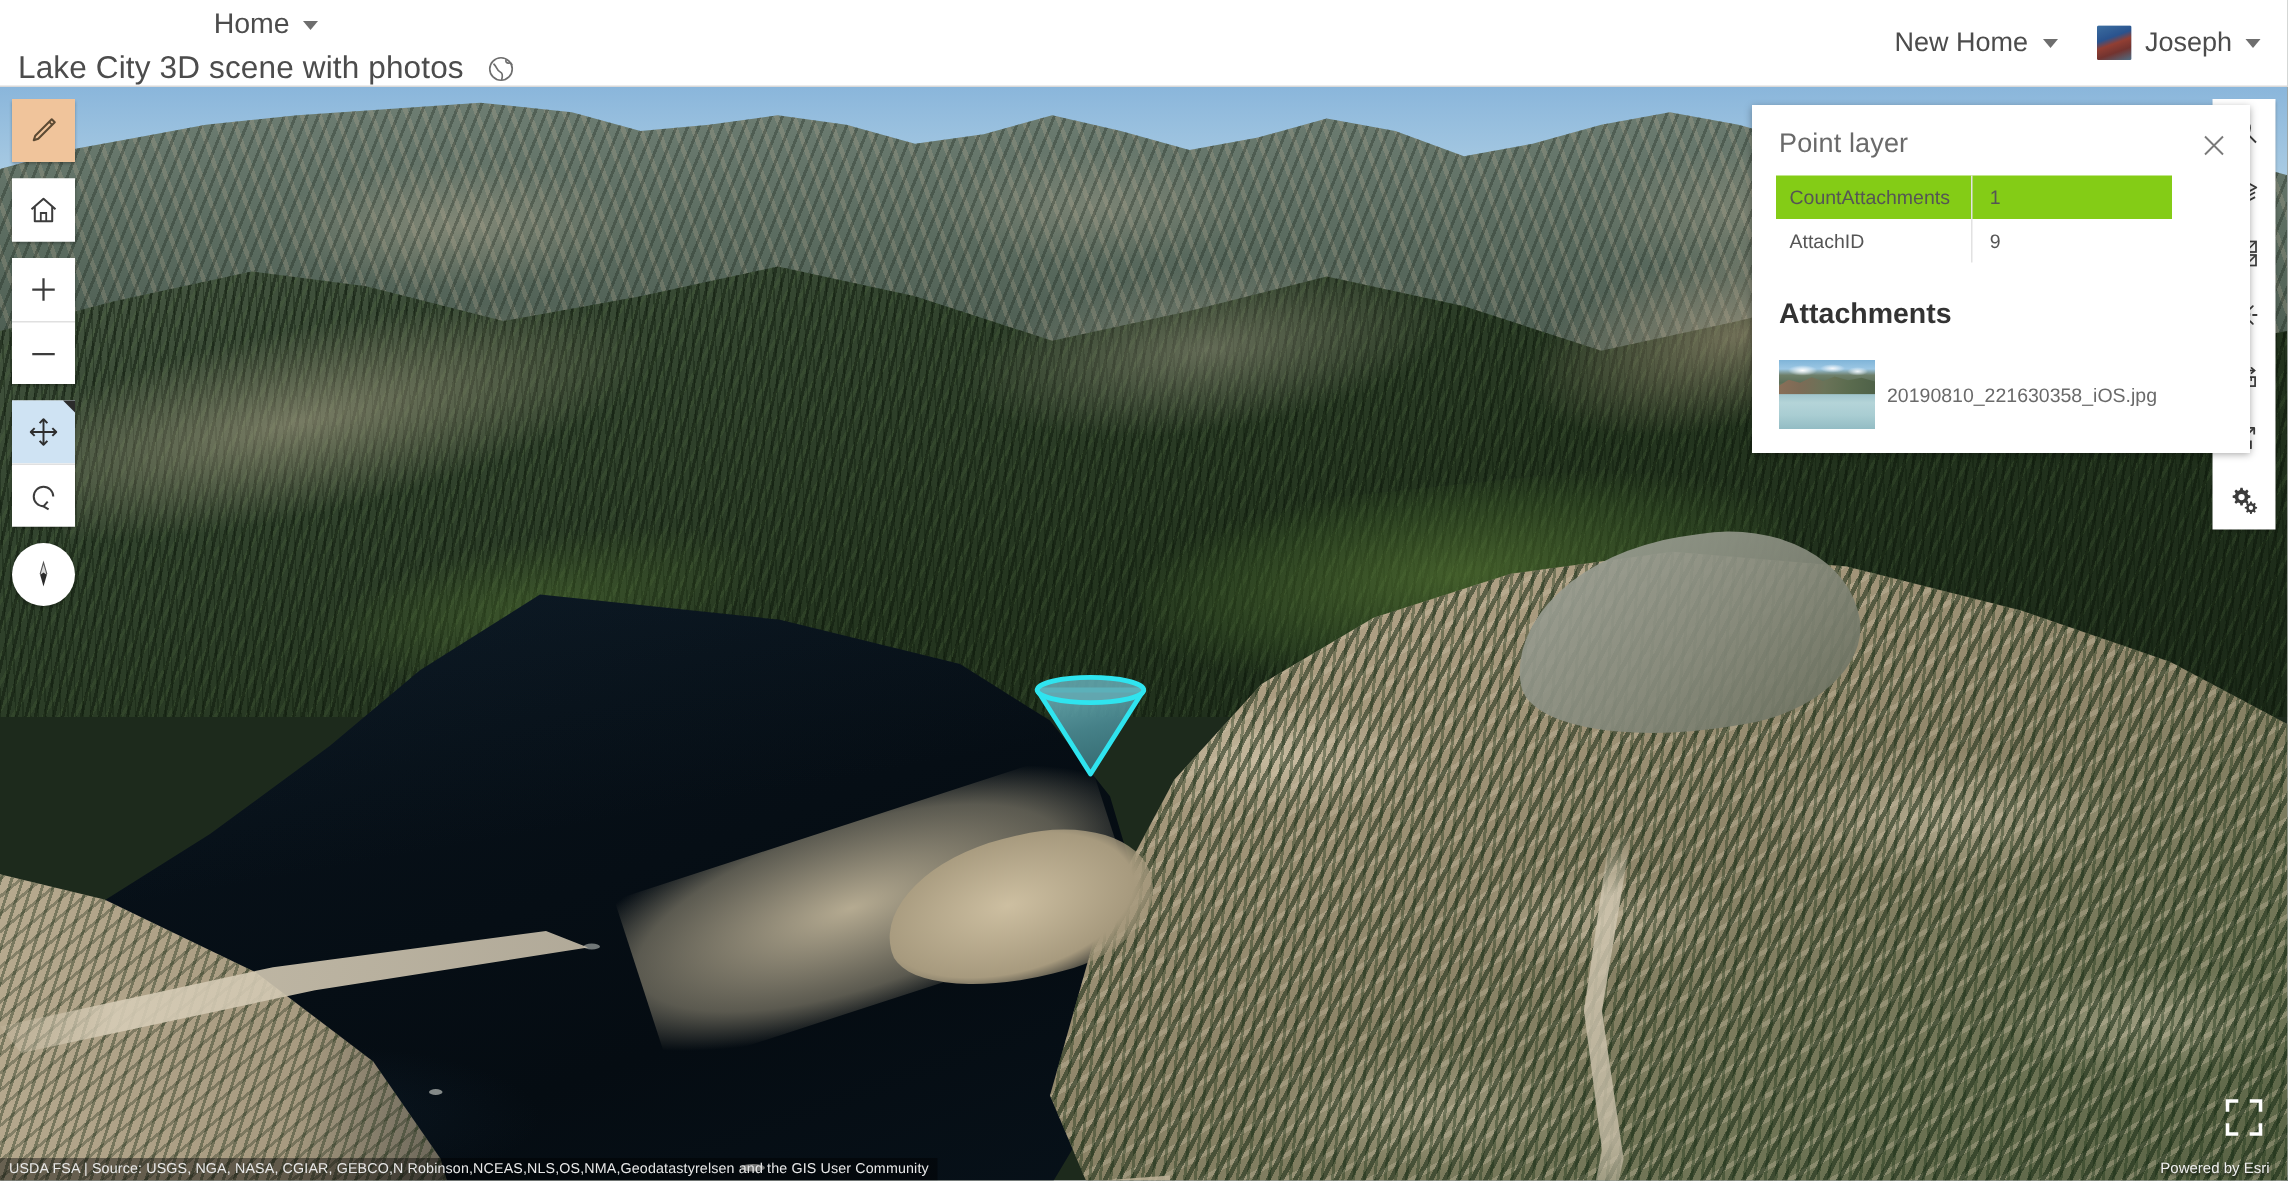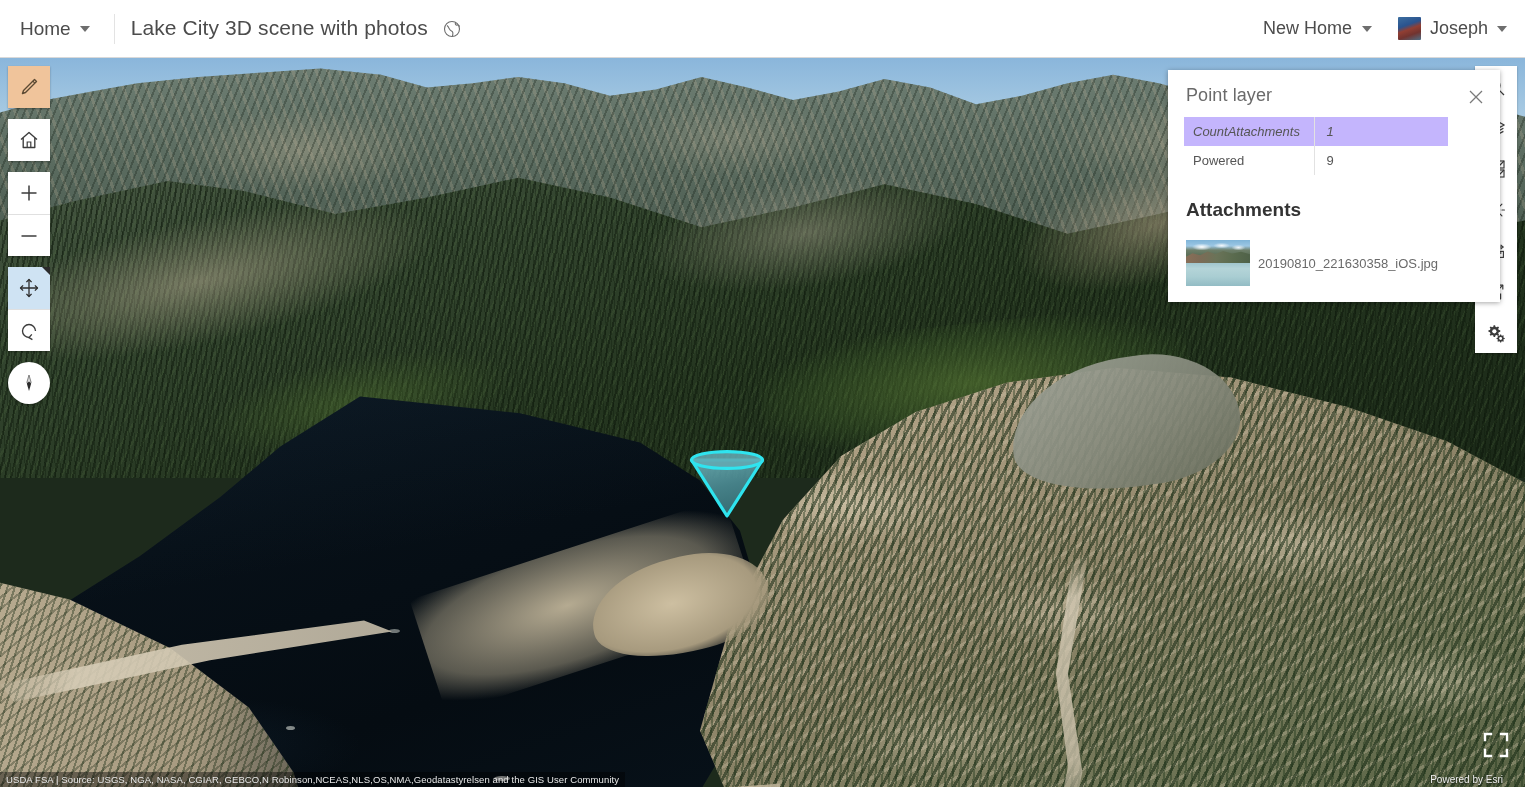--- a/index.html
+++ b/index.html
@@ -13,21 +13,21 @@
 
   
   .header {
     position: absolute; top: 0; left: 0;
     width: 1525px; height: 58px;
     background: #ffffff;
     border-bottom: 1px solid #d9d9d9;
     display: flex; align-items: center;
     z-index: 40;
   }
-  .hdr-left { display: flex; align-items: center; padding-left: 12px; height: 100%; }
+  .hdr-left { display: flex; align-items: center; padding-left: 12px; height: 100%; flex-direction: column; }
   .hdr-home {
     display: flex; align-items: center; gap: 9px;
     font-size: 19px; color: #4c4c4c; font-weight: 300;
     padding: 6px 8px; cursor: pointer;
   }
   .caret-down {
     width: 0; height: 0;
     border-left: 5px solid transparent;
     border-right: 5px solid transparent;
     border-top: 6px solid #6e6e6e;
@@ -241,21 +241,21 @@
   .attribution {
     position: absolute; bottom: 0; left: 0;
     padding: 2px 6px;
     font-size: 9.5px; color: #e8e8e8;
     background: rgba(0,0,0,.42);
     white-space: nowrap;
     letter-spacing: .1px;
     z-index: 15;
   }
   .powered {
-    position: absolute; bottom: 2px; right: 22px;
+    position: absolute; bottom: 2px; right: 12px;
     font-size: 10px; color: #f0f0f0;
     text-shadow: 0 1px 2px rgba(0,0,0,.7);
     z-index: 15;
   }
   .fullscreen-btn {
     position: absolute; bottom: 29px; right: 16px;
     width: 26px; height: 26px; cursor: pointer; z-index: 16;
   }
 
   
@@ -314,21 +314,21 @@
   }
   .popup-title {
     font-size: 18px; color: #6a6a6a; font-weight: 300; flex: 1;
     letter-spacing: .1px;
   }
   .popup-close {
     width: 20px; height: 20px; cursor: pointer; flex: none;
     margin-top: 2px;
   }
   .attr-table { width: 264px; margin: 0 16px; border-collapse: collapse; }
-  .attr-table tr.odd { background: #c4b5fd; font-style: italic; }
+  .attr-table tr.odd { background: #84cc16; }
   .attr-table tr.even { background: #ffffff; }
   .attr-table td {
     font-size: 13px; color: #555; font-weight: 400;
     padding: 7px 0 7px 9px; vertical-align: middle;
   }
   .attr-table td.k { width: 130px; }
   .attr-table td.v { border-left: 1px solid #e2e2e2; padding-left: 12px; }
   .attach-head {
     font-size: 19px; color: #333; font-weight: bold;
     margin: 24px 0 0 18px;
@@ -628,21 +628,21 @@
         </div>
       </div>
 
       <table class="attr-table">
         <tbody>
           <tr class="odd">
             <td class="k">CountAttachments</td>
             <td class="v">1</td>
           </tr>
           <tr class="even">
-            <td class="k">Powered</td>
+            <td class="k">AttachID</td>
             <td class="v">9</td>
           </tr>
         </tbody>
       </table>
 
       <div class="attach-head">Attachments</div>
 
       <div class="attach-row">
         <div class="thumb"></div>
         <div class="attach-name">20190810_221630358_iOS.jpg</div>

